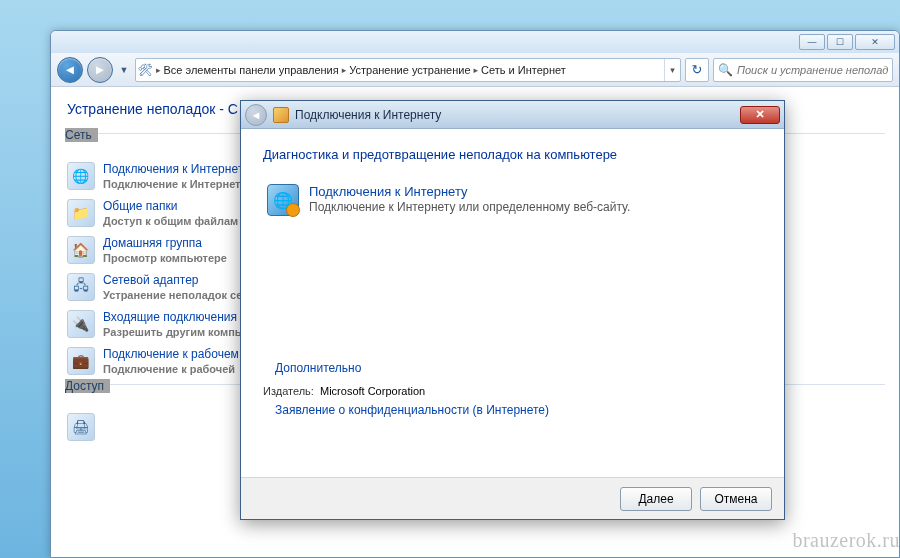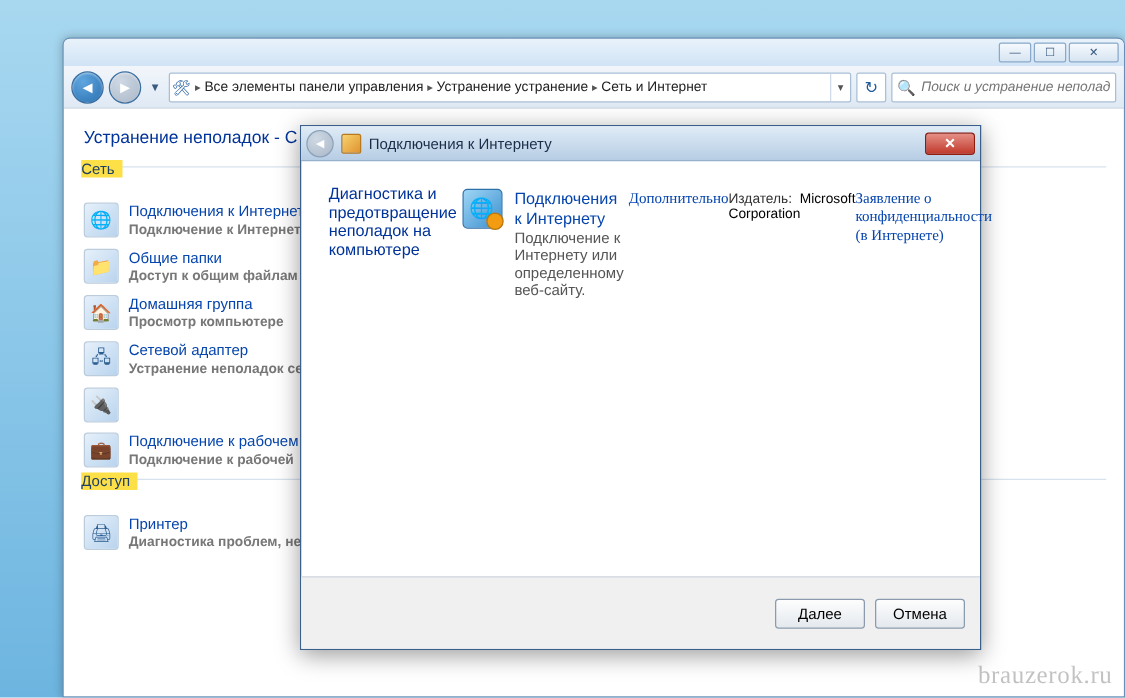--- a/index.html
+++ b/index.html
@@ -64,21 +64,21 @@
   .content {
     flex:1; display:flex; flex-direction:column; background:#fff;
     padding: 10px 14px; overflow:hidden;
   }
   .page-title { color:#003399; font-size:14px; margin: 4px 0 12px 2px;}
   .section-hdr {
     border-top:1px solid #d7e2ee;
     color:#1e3f66; font-size:12px; padding:4px 0 6px 0; margin-top:4px;
     position:relative;
   }
-  .section-hdr span { background:#fde047;position:relative;top:-10px;padding-right:6px;}
+  .section-hdr span { background:#a3a3a3;position:relative;top:-10px;padding-right:6px;}
   .list-item {
     display:flex; gap:8px; padding:4px 2px; align-items:flex-start;cursor:pointer;
   }
   .list-item .icon {
     width:28px;height:28px;flex-shrink:0;border:1px solid #bcd;background:linear-gradient(135deg,#e6f0fa,#b9d4ee);
     display:flex;align-items:center;justify-content:center;font-size:14px;color:#2a5c90;border-radius:3px;
   }
   .list-item .txt .ln1 { font-size:12px;color:#0645ad;line-height:15px;}
   .list-item .txt .ln2 { font-size:11px;color:#777;line-height:14px;font-weight:bold;}
 
@@ -99,46 +99,46 @@
     width:22px;height:22px;border-radius:50%;background:radial-gradient(circle at 35% 30%,#cfd9e5,#aab7c7);
     border:1px solid #8aa0b8;color:#fff;display:flex;align-items:center;justify-content:center;font-size:11px;
   }
   .wiz-tb-icon { width:16px;height:16px;background:linear-gradient(135deg,#f7d36e,#e09330);border:1px solid #b77a20;border-radius:2px;}
   .wiz-title { font-size:12px; color:#1a2e4a; flex:1;}
   .wiz-close {
     width:40px;height:18px;border-radius:3px;background:linear-gradient(180deg,#e58f86,#c0392b);
     border:1px solid #8e1d10;color:#fff;font-size:11px;display:flex;align-items:center;justify-content:center;
     cursor:pointer;font-weight:bold;
   }
-  .wiz-body { flex:1; padding:18px 22px 8px 22px; display:flex;flex-direction:row;}
+  .wiz-body { flex:1; padding:18px 22px 8px 22px; display:flex;flex-direction:column;}
   .wiz-heading { font-size:13px; color:#003399; margin-bottom:18px;}
   .wiz-option { display:flex;gap:10px;align-items:flex-start;margin-bottom:18px;cursor:pointer;padding:4px;border-radius:3px;}
   .wiz-option .ico {
     width:32px;height:32px;background:linear-gradient(135deg,#9fd6f5,#3b8fd0);border:1px solid #2d6fa8;border-radius:4px;
     display:flex;align-items:center;justify-content:center;color:#fff;font-size:16px;flex-shrink:0;position:relative;
   }
   .wiz-option .ico::after{content:"";position:absolute;bottom:-2px;right:-2px;width:12px;height:12px;background:#f39c12;border-radius:50%;border:1px solid #b9770e;}
   .wiz-option .t1 { font-size:13px;color:#0645ad;line-height:16px;}
   .wiz-option .t2 { font-size:12px;color:#555;line-height:14px;}
   .wiz-spacer { flex:1;}
-  .wiz-link { font-size:12px;color:#0645ad;margin:4px 0;cursor:pointer;font-family:Liberation Serif, serif;}
+  .wiz-link { font-size:12px;color:#0645ad;margin:4px 12px;cursor:pointer;}
   .wiz-pub { font-size:11px;color:#333;margin:6px 0 2px;}
   .wiz-pub b{font-weight:normal;color:#000;margin-top:40px;}
   .wiz-footer {
-    height:58px;background:#f0f0f0;border-top:1px solid #d0d7df;
-    display:flex;justify-content:flex-end;align-items:center;gap:8px;padding:0 12px;
+    height:42px;background:#f0f0f0;border-top:1px solid #d0d7df;
+    display:flex;justify-content:flex-end;align-items:center;gap:8px;padding:0 12px;margin-top:48px;
   }
   .wbtn {
     min-width:72px;height:24px;padding:0 12px;font-size:12px;
     background:linear-gradient(180deg,#fdfdfd,#e4e9ee);border:1px solid #8a9bad;border-radius:3px;
     cursor:pointer;
   }
 
   .watermark {
-    position:absolute; right:10px; bottom:6px; font-size:20px; color:rgba(80,80,80,.35);
+    position:absolute; right:0; bottom:6px; font-size:20px; color:rgba(80,80,80,.35);
     font-family: Georgia,serif; letter-spacing:.5px; z-index:30;
   }
 </style>
 </head>
 <body>
 
 <div class="explorer">
   <div class="explorer-titlebar">
     <div class="tb-btn">—</div>
     <div class="tb-btn">☐</div>
@@ -194,36 +194,36 @@
     </div>
     <div class="list-item">
       <div class="icon">🖧</div>
       <div class="txt">
           <div class="ln1">Сетевой адаптер</div>
           <div class="ln2">Устранение неполадок се</div>
         </div>
     </div>
     <div class="list-item">
       <div class="icon">🔌</div>
+      <div class="txt">
+          <div class="ln1">Входящие подключения</div>
+          <div class="ln2">Разрешить другим компь</div>
+        </div>
     </div>
     <div class="list-item">
       <div class="icon">💼</div>
       <div class="txt">
           <div class="ln1">Подключение к рабочем</div>
           <div class="ln2">Подключение к рабочей</div>
         </div>
     </div>
 
     <div class="section-hdr"><span>Доступ</span></div>
     <div class="list-item">
       <div class="icon">🖨</div>
-      <div class="txt">
-          <div class="ln1">Принтер</div>
-          <div class="ln2">Диагностика проблем, не</div>
-        </div>
     </div>
   </div>
 </div>
 
 <div class="wizard">
   <div class="wiz-titlebar">
     <div class="wiz-back">◄</div>
     <div class="wiz-tb-icon"></div>
     <div class="wiz-title">Подключения к Интернету</div>
     <div class="wiz-close">✕</div>

